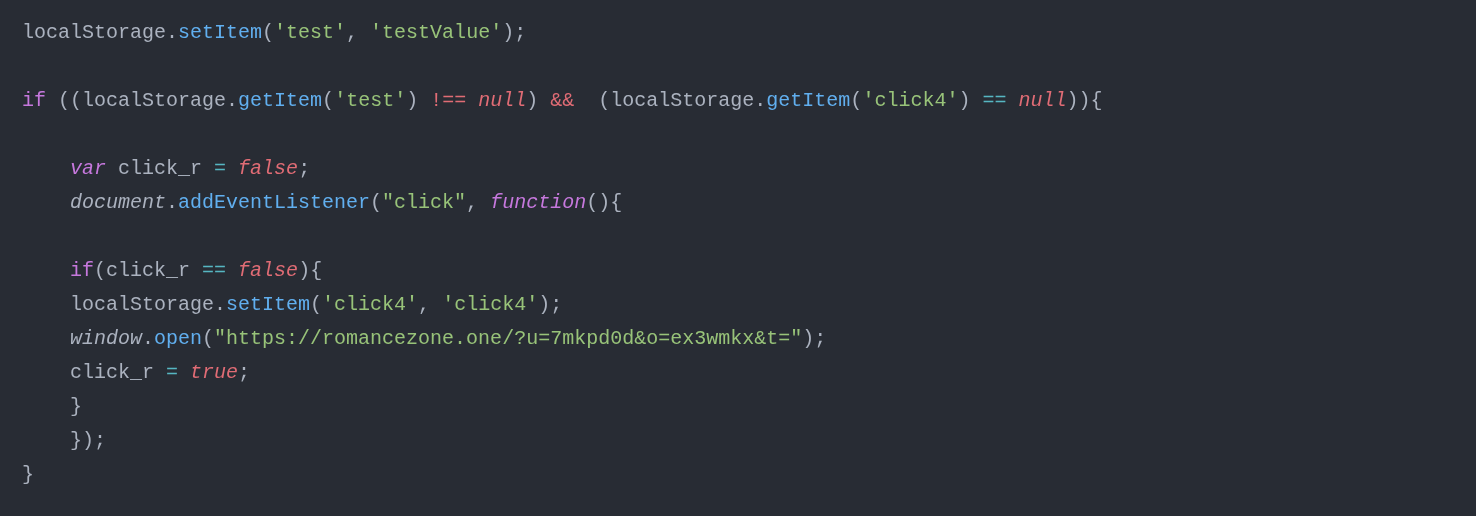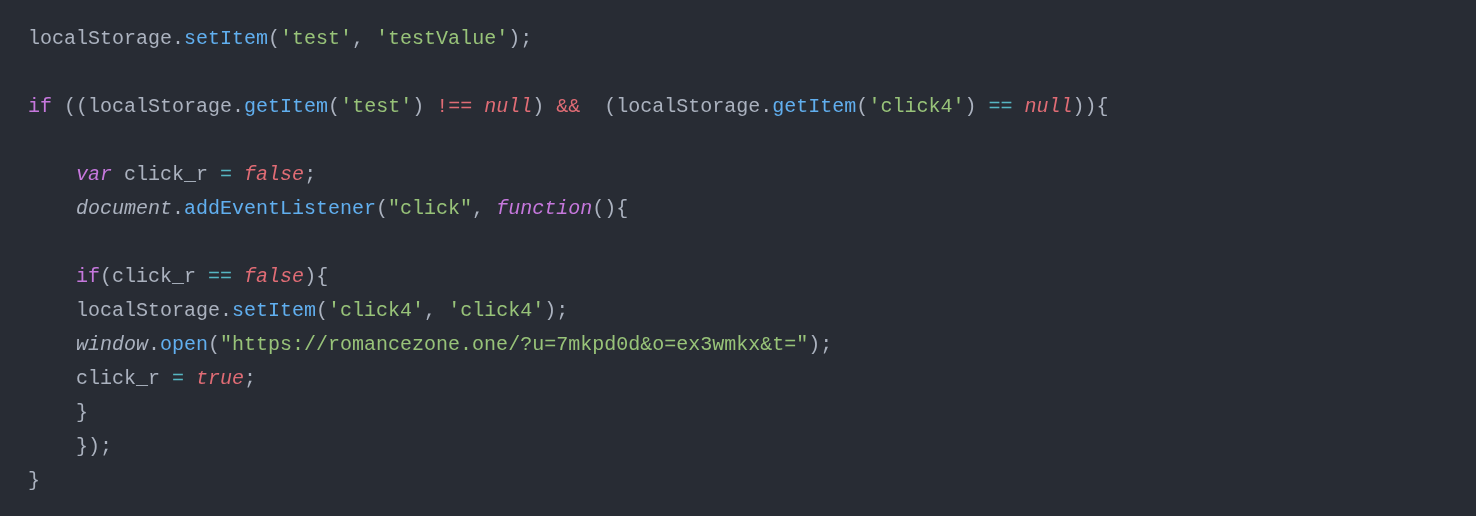--- a/index.html
+++ b/index.html
@@ -27,21 +27,21 @@
     .keyword-plain { color: #c678dd; }
     .method { color: #61afef; }
     .string { color: #98c379; }
     .operator { color: #56b6c2; }
     .operator-orange { color: #e06c75; }
     .bool-null { color: #e06c75; font-style: italic; }
     .variable-builtin { color: #abb2bf; font-style: italic; }
     .open-fn { color: #61afef; }
     .dot { color: #abb2bf; }
     pre {
-      margin: 6px;
+      margin: 0;
       font-family: inherit;
     }
   </style>
 </head>
 <body>
 
 <pre class="code-block"><span><span class="default">localStorage</span><span class="dot">.</span><span class="method">setItem</span><span class="punctuation">(</span><span class="string">'test'</span><span class="punctuation">, </span><span class="string">'testValue'</span><span class="punctuation">)</span><span class="punctuation">;</span></span>
 
 <span><span class="keyword-plain">if</span><span> </span><span class="punctuation">((</span><span class="default">localStorage</span><span class="dot">.</span><span class="method">getItem</span><span class="punctuation">(</span><span class="string">'test'</span><span class="punctuation">)</span><span> </span><span class="operator-orange">!==</span><span> </span><span class="bool-null">null</span><span class="punctuation">)</span><span> </span><span class="operator-orange">&amp;&amp;</span><span>  </span><span class="punctuation">(</span><span class="default">localStorage</span><span class="dot">.</span><span class="method">getItem</span><span class="punctuation">(</span><span class="string">'click4'</span><span class="punctuation">)</span><span> </span><span class="operator">==</span><span> </span><span class="bool-null">null</span><span class="punctuation">))</span><span class="punctuation">{</span></span>
 

